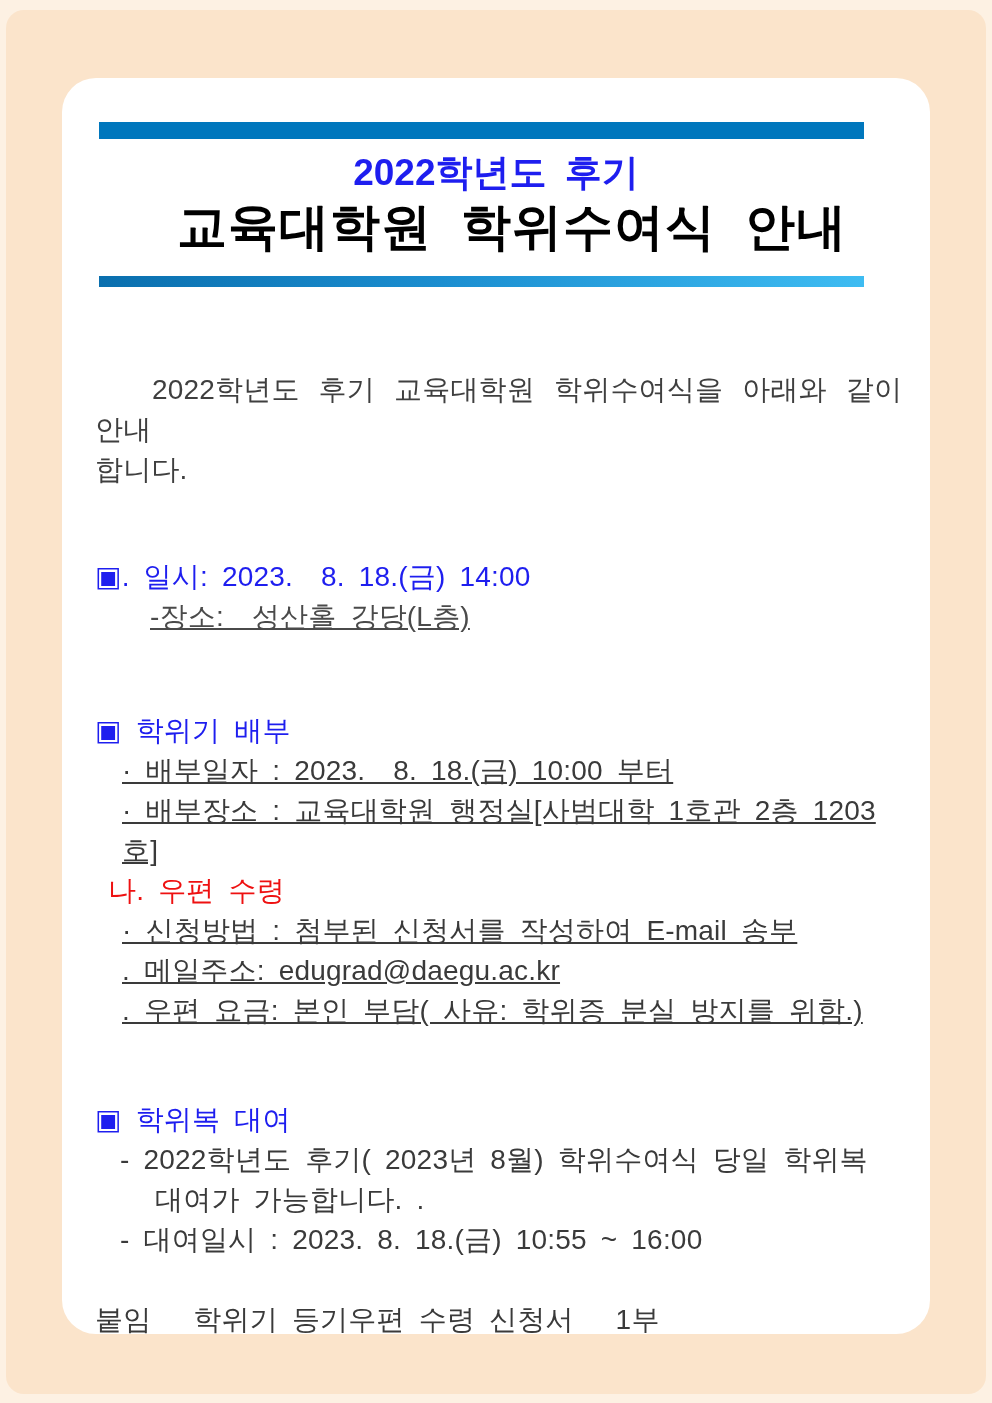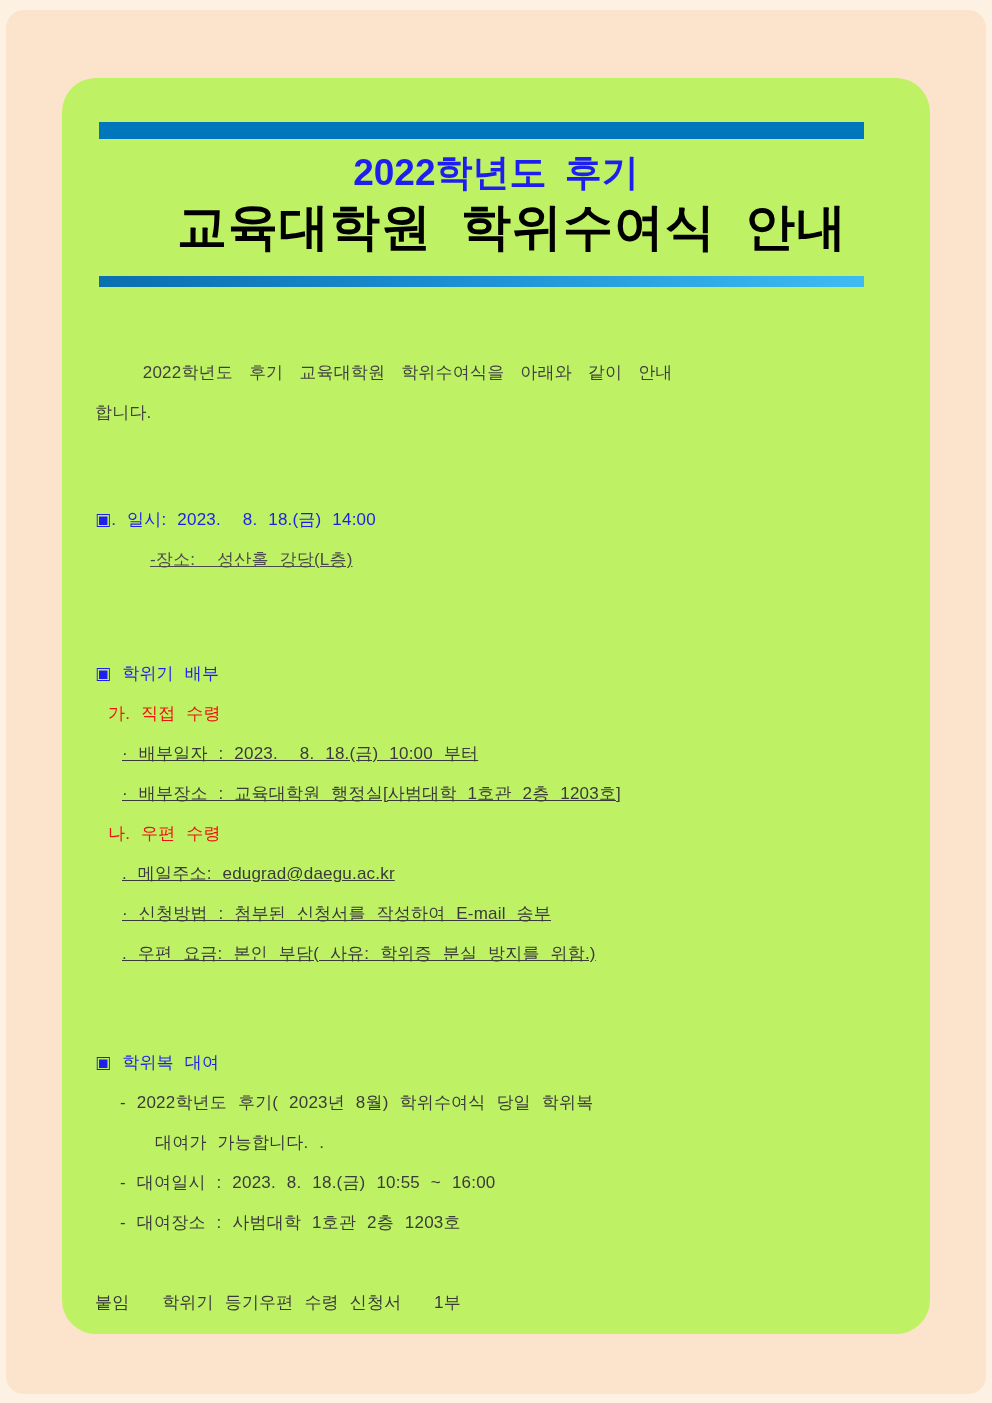--- a/index.html
+++ b/index.html
@@ -12,21 +12,21 @@
   }
   .panel {
     position: absolute; left: 6px; top: 10px;
     width: 980px; height: 1384px;
     background: #fbe4cb;
     border-radius: 18px;
   }
   .card {
     position: absolute; left: 62px; top: 78px;
     width: 868px; height: 1256px;
-    background: #bef264;
+    background: #ffffff;
     border-radius: 34px;
   }
   .top-bar {
     position: absolute; left: 37px; top: 44px;
     width: 765px; height: 17px;
     background: #0077bd;
   }
   .subtitle {
     position: absolute; left: 0; top: 70px; width: 100%;
     text-align: center;
@@ -38,23 +38,23 @@
     text-align: center;
     font-size: 50px; font-weight: bold; color: #000000;
     white-space: pre-wrap; word-spacing: 14px; letter-spacing: 1px; margin-left: 16px;
   }
   .gradient-bar {
     position: absolute; left: 37px; top: 198px;
     width: 765px; height: 11px;
     background: linear-gradient(90deg, #0a6fae 0%, #1b8ed0 45%, #3ebcf2 100%);
   }
   .content {
-    position: absolute; left: 33px; top: 275px;
+    position: absolute; left: 33px; top: 292px;
     width: 810px;
-    font-size: 17px; line-height: 40px;
+    font-size: 28px; line-height: 40px;
     color: #3a3a3a;
   }
   .line { white-space: pre-wrap; word-spacing: 6px; letter-spacing: 0.2px; }
   .intro { word-spacing: 11px; color: #3f3f3f; }
   .blue { color: #1e1eef; margin-top: 32px; }
   .red  { color: #ee1111; padding-left: 13px; }
   .venue { color: #4a4a4a; padding-left: 55px; text-decoration: underline; }
   .item { padding-left: 27px; text-decoration: underline; }
   .dash-item { padding-left: 25px; }
   .cont-item { padding-left: 60px; }
@@ -86,35 +86,33 @@
 
     <div class="gap-1"></div>
 
     <div class="line blue"><span class="bullet">▣</span><span>. 일시: 2023.  8. 18.(금) 14:00</span></div>
     <div class="line venue">-장소:  성산홀 강당(L층)</div>
 
     <div class="gap-2"></div>
 
     <div class="line blue"><span class="bullet">▣</span><span> 학위기 배부</span></div>
 
-    <div class="line red">가. 직접 수령</div>
     <div class="line item">· 배부일자 : 2023.  8. 18.(금) 10:00 부터</div>
     <div class="line item">· 배부장소 : 교육대학원 행정실[사범대학 1호관 2층 1203호]</div>
 
     <div class="line red">나. 우편 수령</div>
+    <div class="line item">· 신청방법 : 첨부된 신청서를 작성하여 E-mail 송부</div>
     <div class="line item">. 메일주소: edugrad@daegu.ac.kr</div>
-    <div class="line item">· 신청방법 : 첨부된 신청서를 작성하여 E-mail 송부</div>
     <div class="line item">. 우편 요금: 본인 부담( 사유: 학위증 분실 방지를 위함.)</div>
 
     <div class="gap-3"></div>
 
     <div class="line blue"><span class="bullet">▣</span><span> 학위복 대여</span></div>
     <div class="line dash-item">- 2022학년도 후기( 2023년 8월) 학위수여식 당일 학위복</div>
     <div class="line cont-item">대여가 가능합니다. .</div>
     <div class="line dash-item">- 대여일시 : 2023. 8. 18.(금) 10:55 ~ 16:00</div>
-    <div class="line dash-item">- 대여장소 : 사범대학 1호관 2층 1203호</div>
 
     <div class="gap-4"></div>
 
     <div class="line">붙임   학위기 등기우편 수령 신청서   1부</div>
 
   </div>
 </div>
 
 </body></html>

